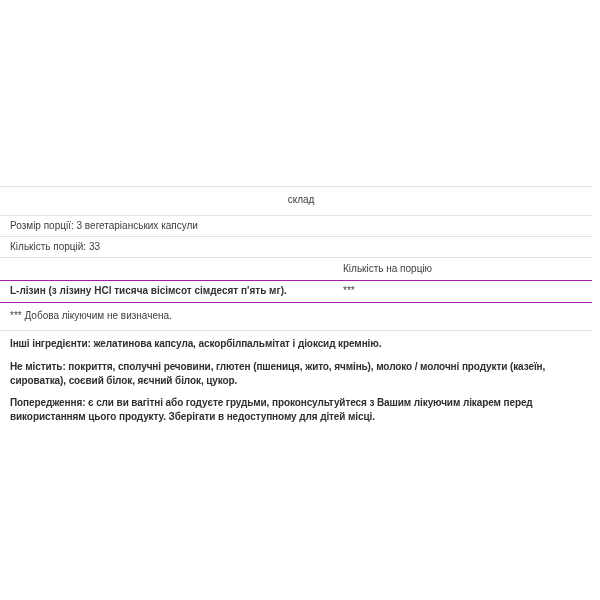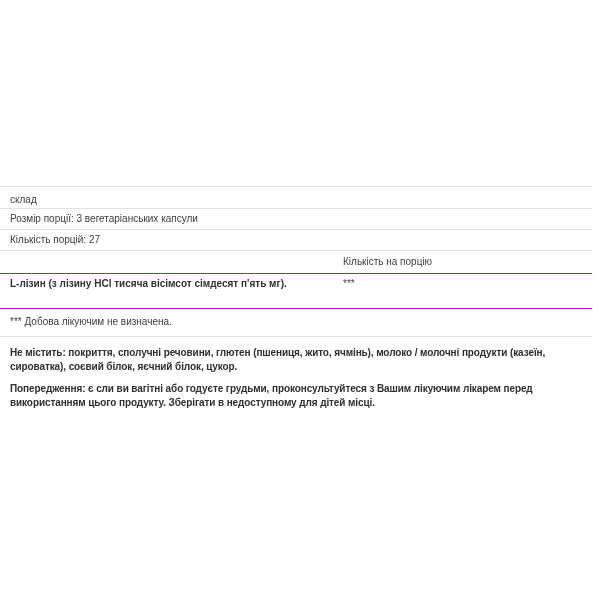--- a/index.html
+++ b/index.html
@@ -17,31 +17,31 @@
     top: 186px; left: 0;
     width: 592px;
     font-size: 10px;
     line-height: 12px;
   }
   .row {
     border-bottom: 1px solid #e3e3e3;
     padding-left: 10px;
   }
   .row.first { border-top: 1px solid #e3e3e3; }
-  .r-title    { padding-top: 7px;  padding-bottom: 2px; }
+  .r-title    { padding-top: 7px;  padding-bottom: 9px; text-align: center; }
   .r-serving  { padding-top: 4px;  padding-bottom: 4px; }
   .r-servings { padding-top: 4px;  padding-bottom: 4px; }
   .trow {
     display: grid;
     grid-template-columns: 333px 127px 1fr;
     border-bottom: 1px solid #a21caf;
     padding-left: 10px;
   }
   .trow.header { padding-top: 5px; padding-bottom: 5px; }
-  .trow.ing    { padding-top: 4px; padding-bottom: 18px; }
+  .trow.ing    { padding-top: 4px; padding-bottom: 5px; }
   .ing-name { font-weight: bold; color: #313131; padding-right: 8px; }
   .r-footnote { padding-top: 7px; padding-bottom: 8px; }
   .para {
     font-weight: bold;
     color: #2f2f2f;
     margin: 0 0 0 10px;
     max-width: 552px;
     line-height: 14px;
     letter-spacing: -0.1px;
   }
@@ -51,32 +51,33 @@
 </style>
 </head>
 <body>
 
 <div class="sheet">
 
   <div class="row first r-title">склад</div>
 
   <div class="row r-serving">Розмір порції: 3 вегетаріанських капсули</div>
 
-  <div class="row r-servings">Кількість порцій: 27</div>
+  <div class="row r-servings">Кількість порцій: 33</div>
 
   <div class="trow header">
     <span></span>
     <span>Кількість на порцію</span>
   </div>
 
   <div class="trow ing">
     <span class="ing-name">L-лізин (з лізину HCl тисяча вісімсот сімдесят п'ять мг).</span>
     <span>***</span>
   </div>
 
   <div class="row r-footnote">*** Добова лікуючим не визначена.</div>
 
+  <p class="para p1">Інші інгредієнти: желатинова капсула, аскорбілпальмітат і діоксид кремнію.</p>
 
   <p class="para p2">Не містить: покриття, сполучні речовини, глютен (пшениця, жито, ячмінь), молоко / молочні продукти (казеїн, сироватка), соєвий білок, яєчний білок, цукор.</p>
 
   <p class="para p3">Попередження: є сли ви вагітні або годуєте грудьми, проконсультуйтеся з Вашим лікуючим лікарем перед використанням цього продукту. Зберігати в недоступному для дітей місці.</p>
 
 </div>
 
 </body></html>

